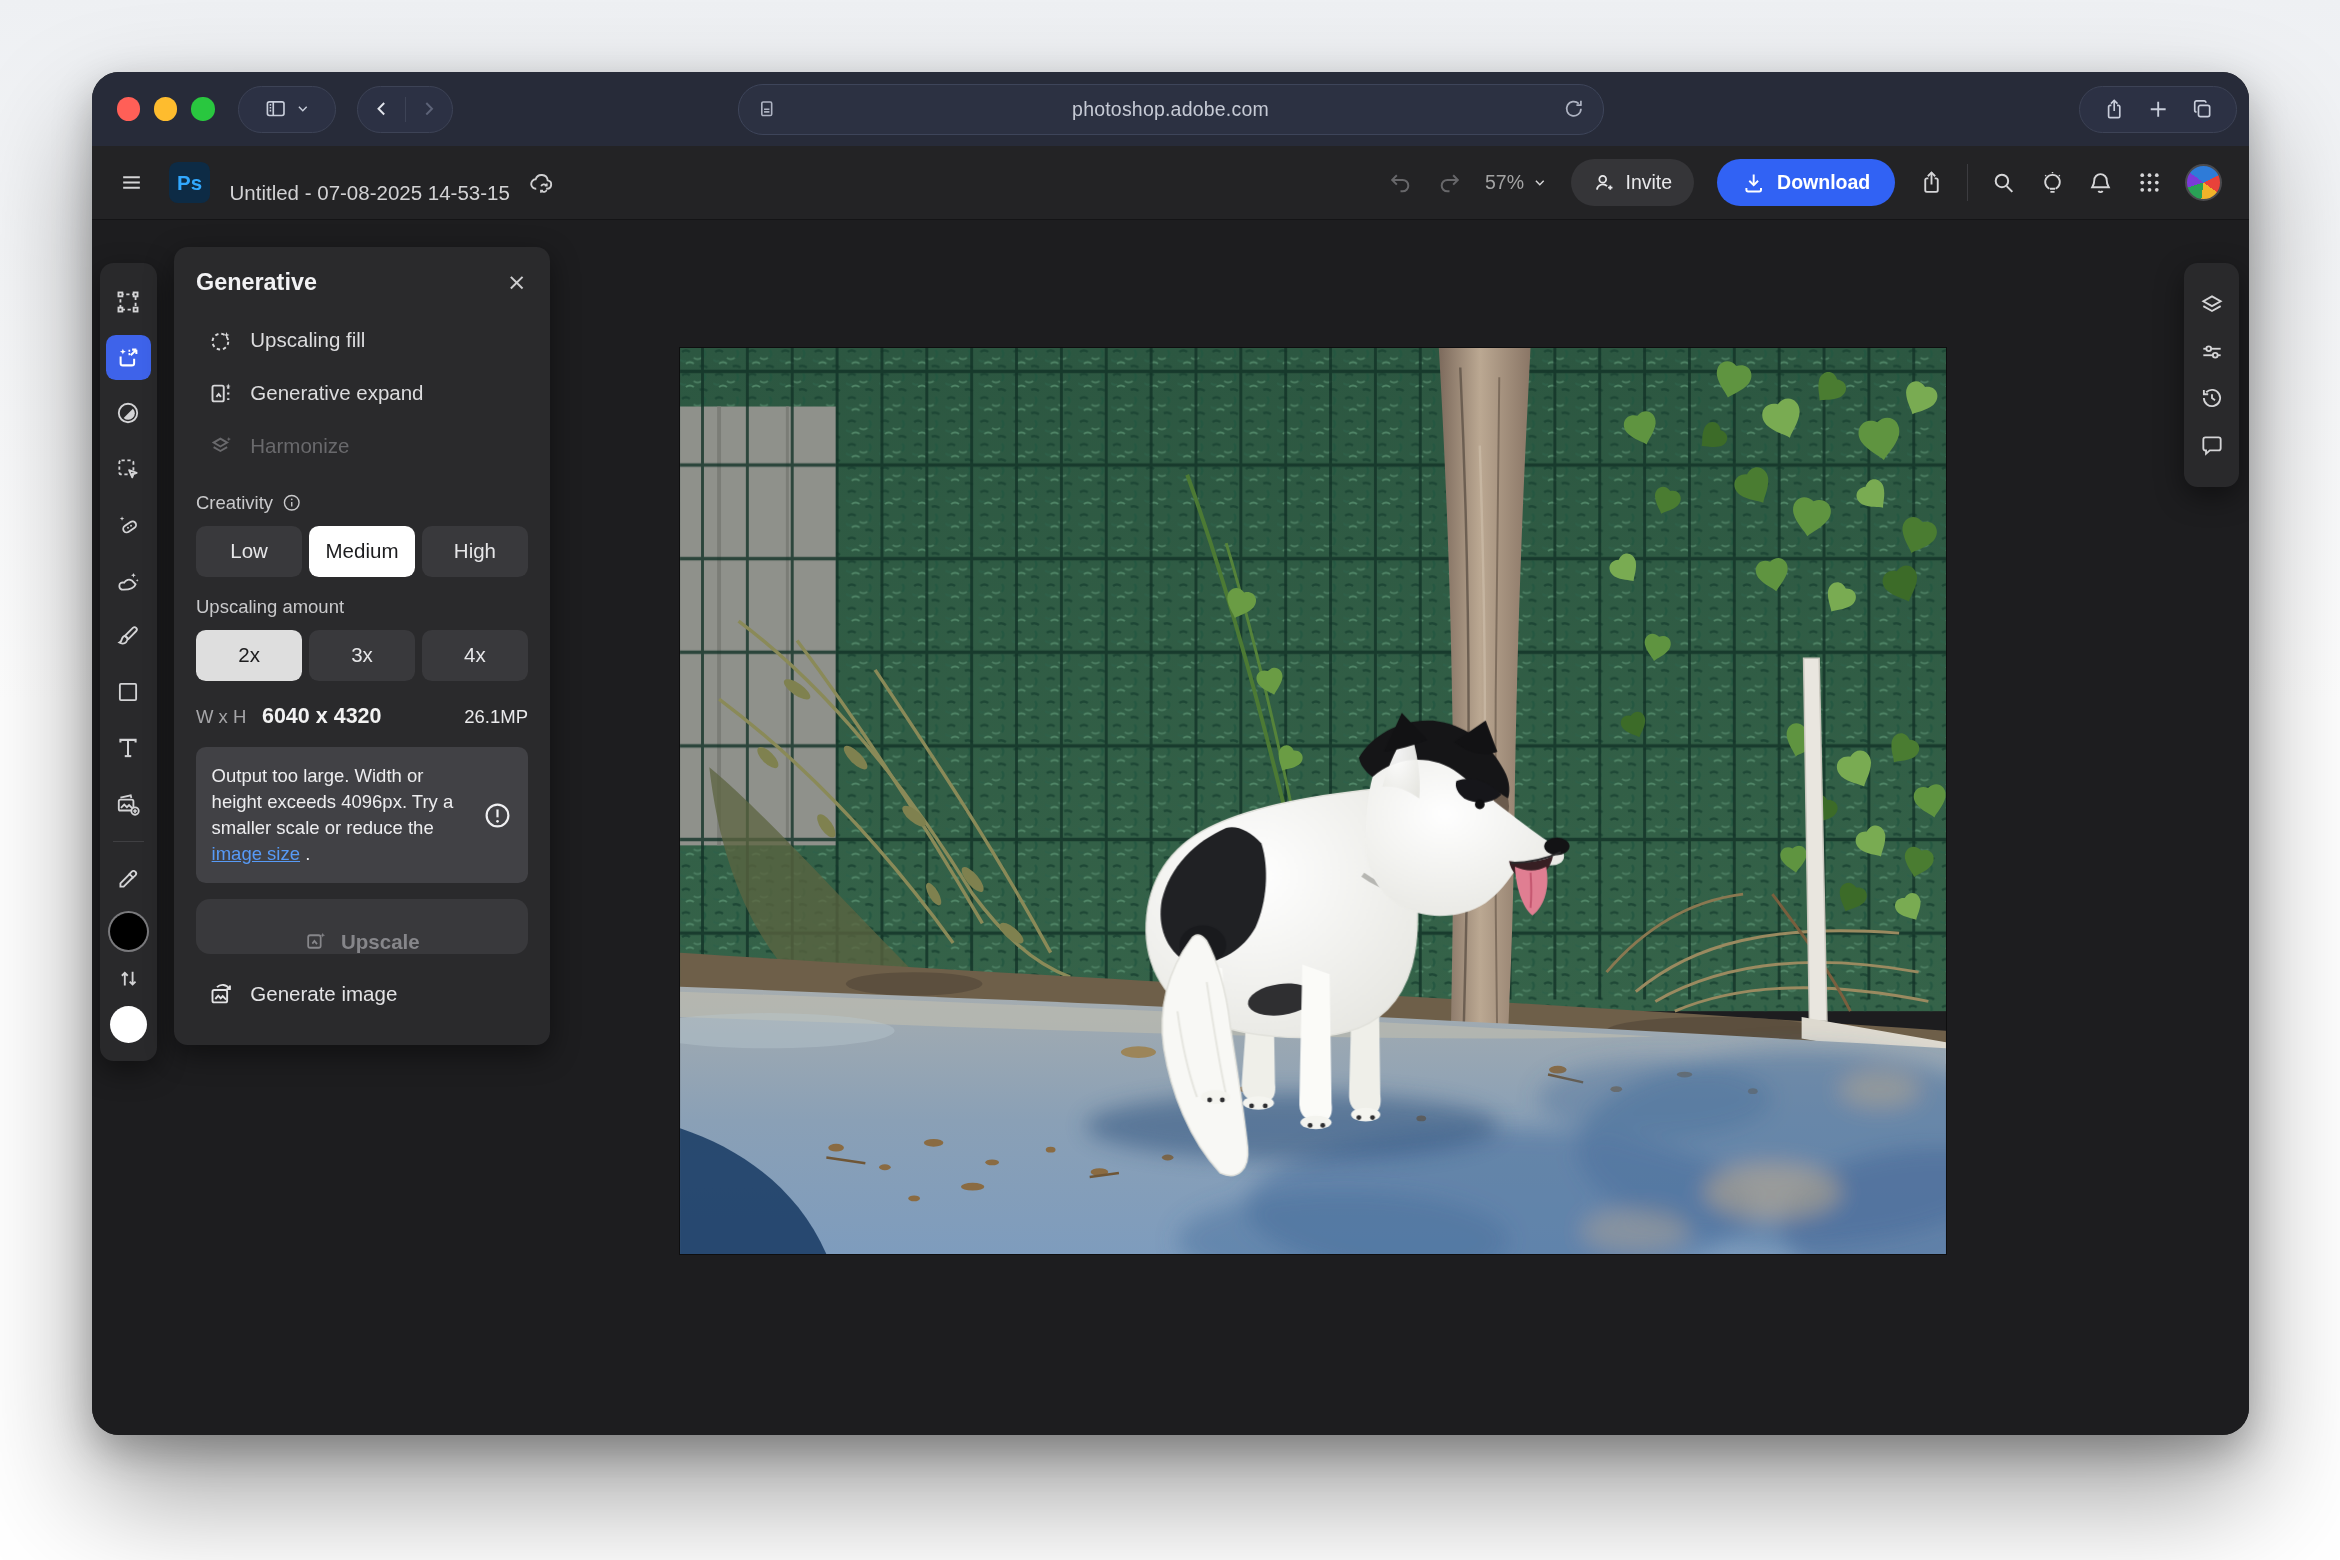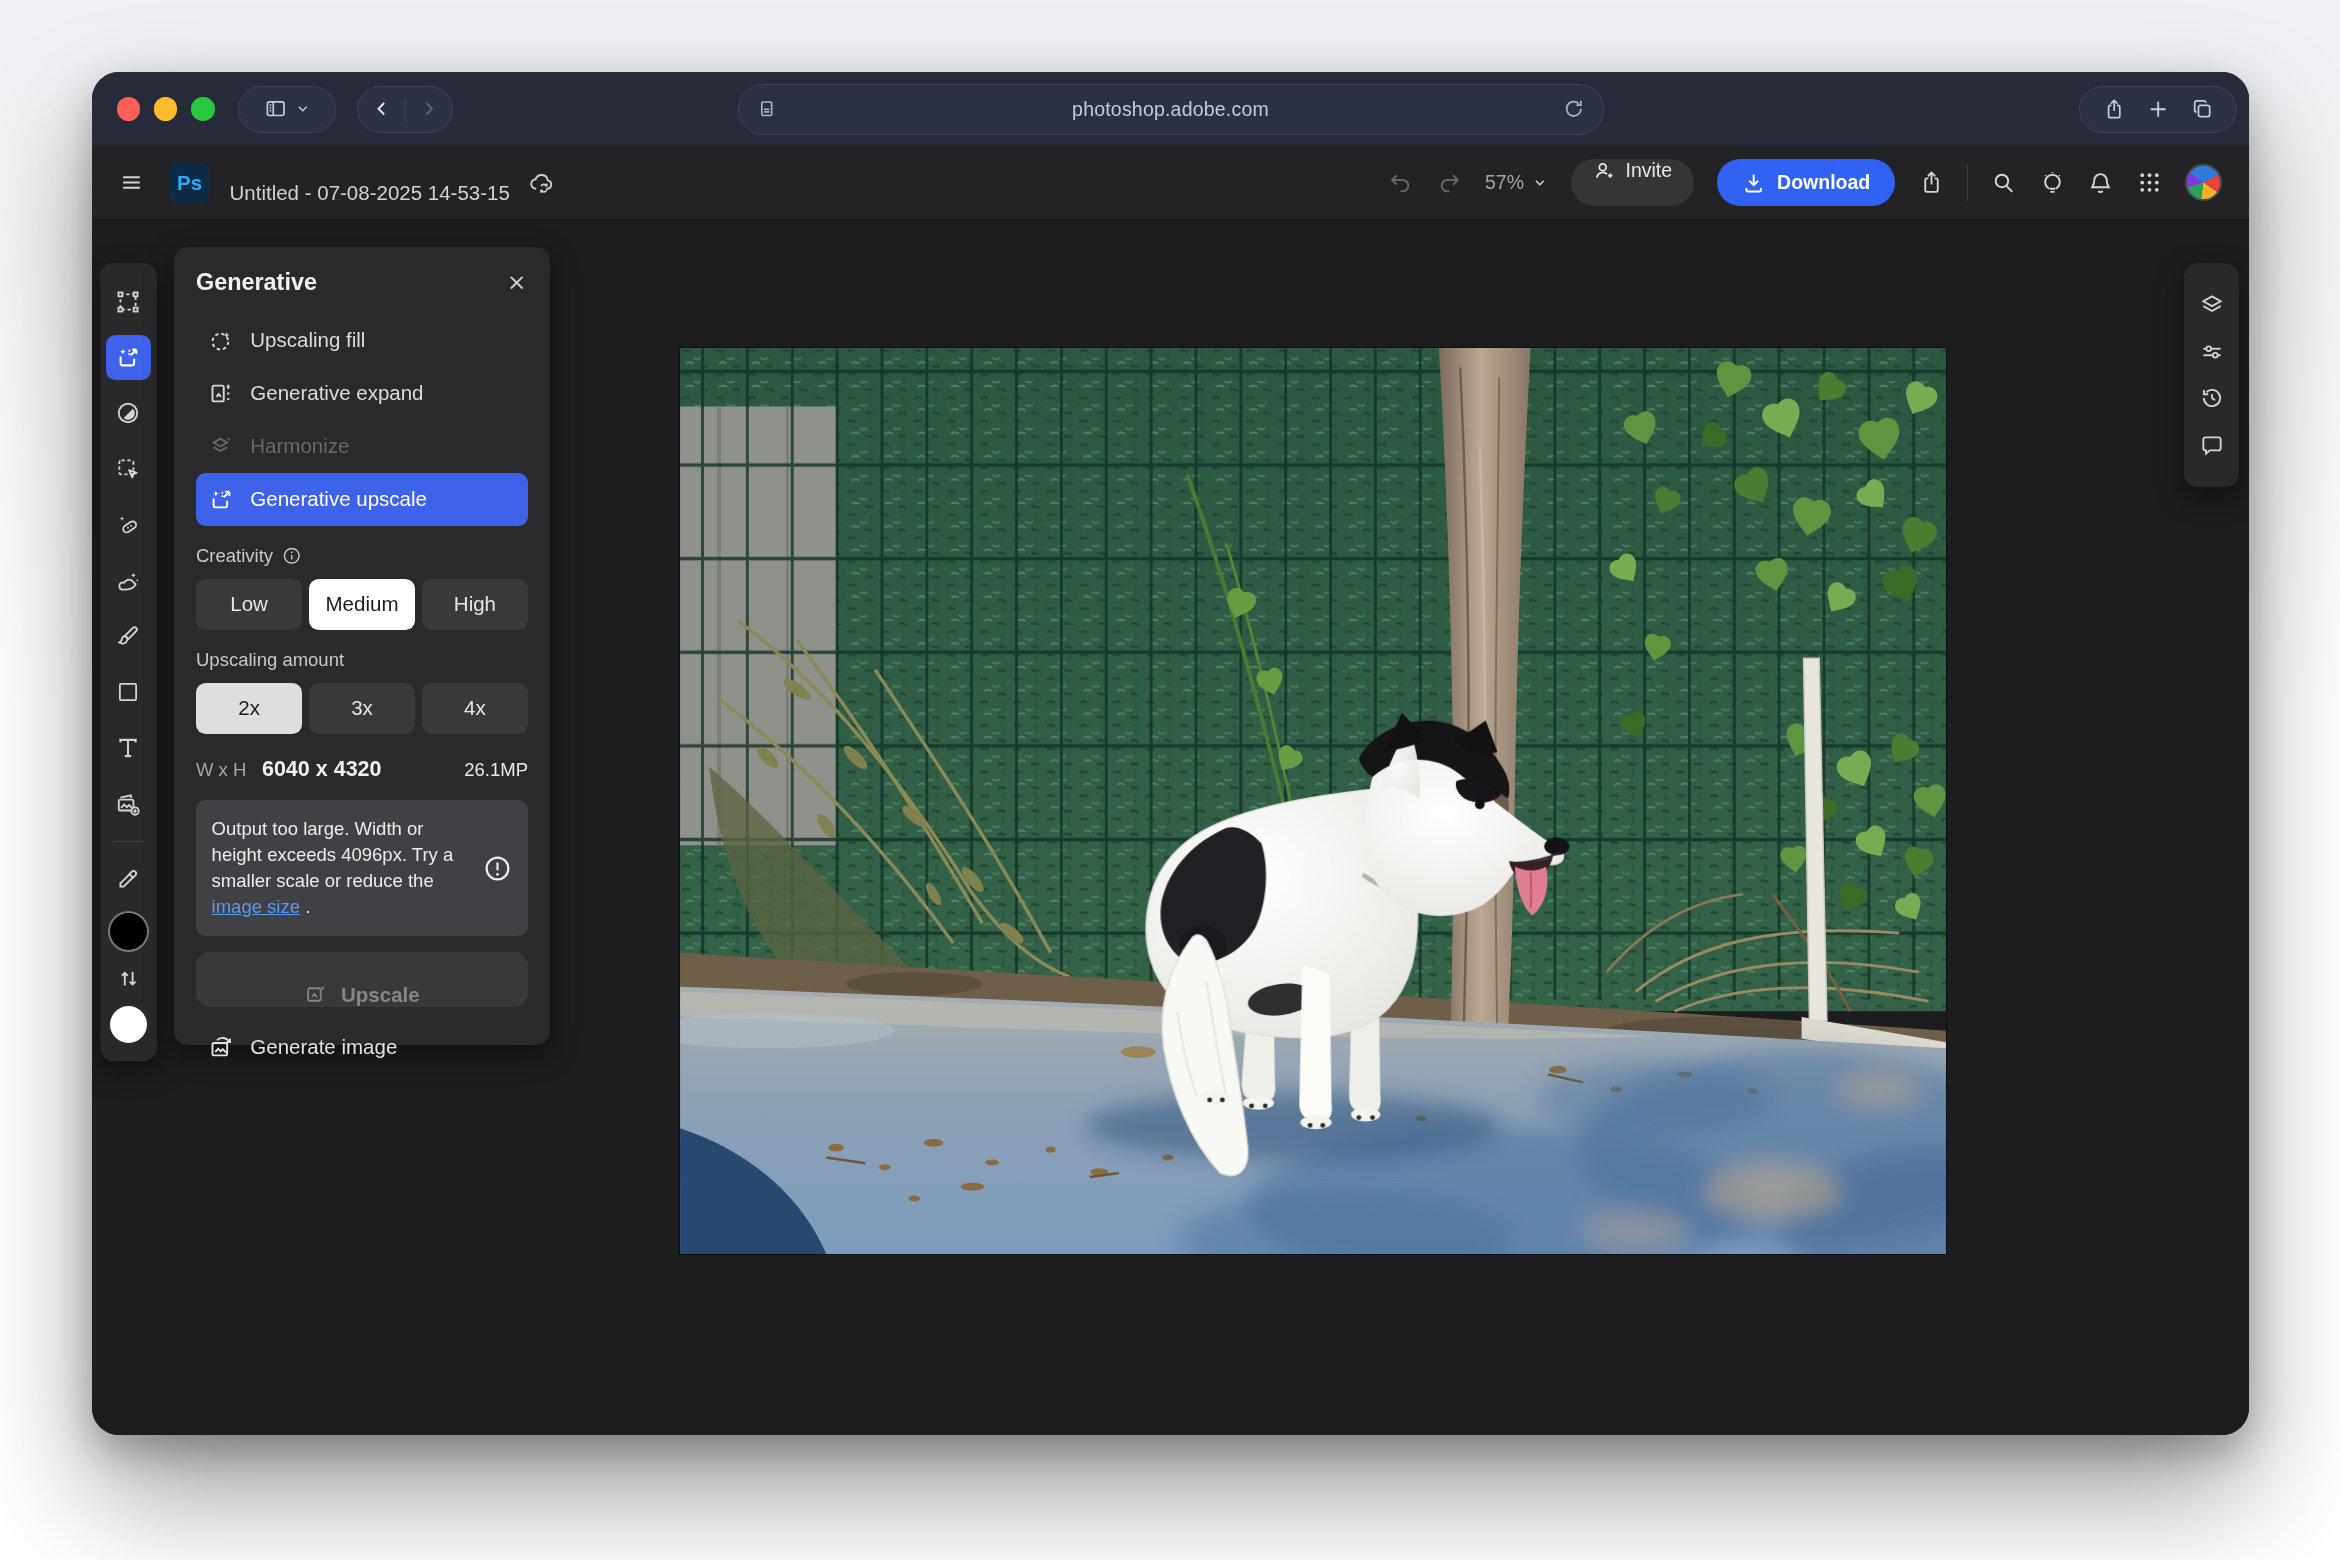--- a/index.html
+++ b/index.html
@@ -30,21 +30,21 @@
   .bicon { display:inline-flex; }
   .bicon svg { display:block; }
   
   .ps-topbar { height:74px; background:#232325; border-bottom:1px solid #141416; display:flex; align-items:center; padding:0 27px; color:#d4d4d6; }
   .ps-logo { width:41px; height:41px; border-radius:8.8px; background:#0d2b45; color:#31a8ff; font-weight:bold; font-size:20.5px; display:flex; align-items:center; justify-content:center; margin-left:25px; }
   .doc-title { font-size:20.5px; color:#d2d2d4; margin-left:19.5px;margin-top:20px; }
   .cloud { margin-left:17.6px; color:#cfcfd1; }
   .tb-right { margin-left:auto; display:flex; align-items:center; gap:23.4px; }
   .ghost { color:#67676a; }
   .zoom-ctl { display:flex; align-items:center; gap:7.8px; font-size:19.5px; color:#a3a3a3; }
-  .invite-btn { height:47px; border-radius:23.4px; background:#353538; display:flex; gap:9.8px; padding:0 21.5px; font-size:19.5px; color:#e9e9eb; }
+  .invite-btn { height:47px; border-radius:23.4px; background:#353538; display:flex; align-items:center; gap:9.8px; padding:0 21.5px; font-size:19.5px; color:#e9e9eb; }
   .download-btn { height:47px; border-radius:23.4px; background:#3162f4; display:flex; align-items:center; gap:11.7px; padding:4px 25px; font-size:19.5px; font-weight:bold; color:#fff; }
   .vdiv { width:1px; height:37px; background:#3c3c40; }
   .avatar { width:37px; height:37px; border-radius:50%; background:conic-gradient(#2e7bd8 0 18%, #e8423a 18% 35%, #f2b32a 35% 52%, #2aa156 52% 70%, #7a3bd8 70% 85%, #2e7bd8 85% 100%); border:2px solid #4a4a4e; }
   
   .main { position:relative; height:1215px; background:#1d1d1f; }
   .float { background:#29292b; border-radius:13.7px; box-shadow:0 9.8px 29px rgba(0,0,0,.45); }
   .left-toolbar { position:absolute; left:7.8px; top:43px; width:57px; height:798px; display:flex; flex-direction:column; align-items:center; padding:13.7px 0; gap:4.9px; }
   .tool { width:51px; height:51px; display:flex; align-items:center; justify-content:center; color:#d3d3d5; border-radius:9.8px; }
   .tool.selected { width:45px; height:45px; background:#3e63ea; color:#fff; margin:2.9px 0; }
   .tool-div { width:31px; height:1px; background:#3f3f42; margin:6.8px 0; }
@@ -391,31 +391,20 @@
         <div class="pitem disabled">
           <span class="picon">
             <svg width="27" height="27" viewBox="0 0 24 24" fill="none" stroke="currentColor" stroke-width="1.7">
                 <path d="M11 5l6 3.5L11 12 5 8.5z"></path>
                 <path d="M5 12.5L11 16l6-3.5"></path>
                 <path d="M18.5 3.5l.5 1.4 1.4.5-1.4.5-.5 1.4-.5-1.4-1.4-.5 1.4-.5z" fill="currentColor" stroke="none"></path>
               </svg>
           </span>
           <span>Harmonize</span>
         </div>
-        <div class="pitem selected">
-          <span class="picon">
-            <svg width="27" height="27" viewBox="0 0 24 24" fill="none" stroke="currentColor" stroke-width="1.7">
-                <path d="M5 11v6a2 2 0 0 0 2 2h8a2 2 0 0 0 2-2v-4"></path>
-                <path d="M12 9h1.5M12 6h1.5" stroke-dasharray="2 2"></path>
-                <path d="M14 10l5-5M19 5h-3.8M19 5v3.8"></path>
-                <path d="M7 4.2l.7 1.9 1.9.7-1.9.7-.7 1.9-.7-1.9-1.9-.7 1.9-.7z" fill="currentColor" stroke="none"></path>
-              </svg>
-          </span>
-          <span>Generative upscale</span>
-        </div>
       </div>
 
       <div class="sect-label">
         <span>Creativity</span>
         <span class="bicon">
           <svg width="19.5" height="19.5" viewBox="0 0 24 24" fill="none" stroke="#c9c9cb" stroke-width="1.7">
               <circle cx="12" cy="12" r="9"></circle>
               <line x1="12" y1="11" x2="12" y2="16.5"></line>
               <circle cx="12" cy="7.8" r="1.1" fill="#c9c9cb" stroke="none"></circle>
             </svg>

